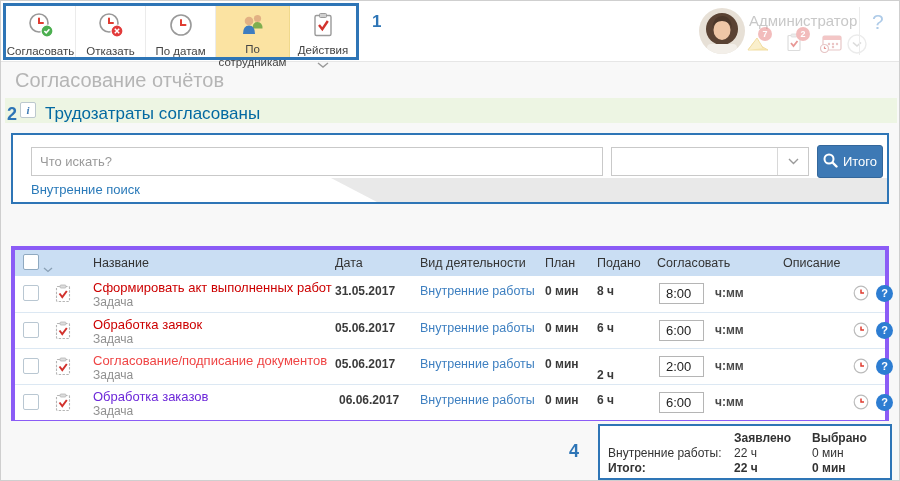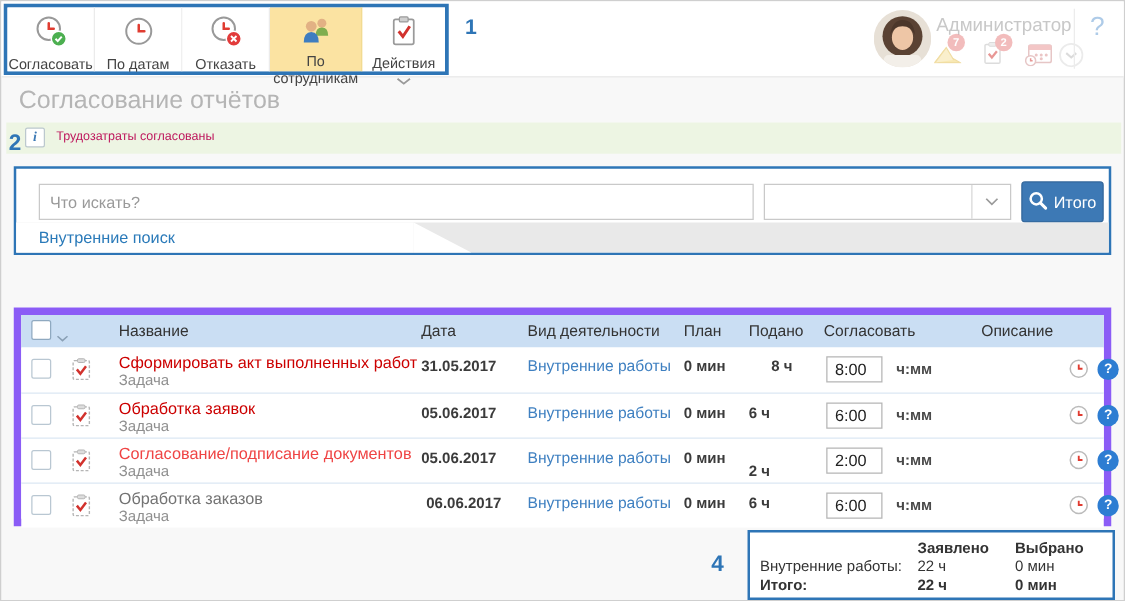--- a/index.html
+++ b/index.html
@@ -16,39 +16,39 @@
   .tbtn:last-child { border-right:none; }
   .tbtn .lbl { margin-top:4px; text-align:center; line-height:1.12; }
   .tbtn.active { background:#fbe3a2; border-right-color:#f0d98c; }
   .annot { position:absolute; color:#2e75b6; font-weight:bold; font-size:18px; }
   .notif-group { position:absolute; opacity:.5; }
   .badge { position:absolute; width:14px; height:14px; border-radius:50%; background:#e77b7b; color:#fff; font-size:9px; font-weight:bold; text-align:center; line-height:14px; }
   .vdiv { position:absolute; width:1px; background:#ececec; }
   
   .page-title { position:absolute; left:14px; top:68px; font-size:20px; color:#b5b5b5; }
   .notice { position:absolute; left:4px; top:97px; width:892px; height:25px; background:#edf5e3; }
-  .notice-text { position:absolute; left:40px; top:6px; font-size:10px; color:#be185d; }
+  .notice-text { position:absolute; left:40px; top:6px; font-size:17px; color:#0369a1; }
   .info-ic { position:absolute; left:15px; top:4px; width:16px; height:16px; background:#fff; border:1px solid #bcc8ce; border-radius:2px; color:#3d7ab5; font-size:11px; font-style:italic; font-weight:bold; text-align:center; line-height:14px; font-family:"Liberation Serif", serif; }
   
   .search-panel { position:absolute; left:10px; top:132px; width:878px; height:71px; background:#fff; border:2px solid #2e75b6; }
   .search-input { position:absolute; left:18px; top:12px; width:572px; height:29px; border:1px solid #c9c9c9; padding:0 8px; font-size:13px; color:#333; font-family:"Liberation Sans",sans-serif; }
   .search-input::placeholder { color:#9a9a9a; }
   .cat-select { position:absolute; left:598px; top:12px; width:198px; height:29px; border:1px solid #c9c9c9; background:#fff; cursor:pointer; }
   .cat-select .chev-box { position:absolute; right:0; top:0; width:31px; height:27px; border-left:1px solid #d8d8d8; display:flex; align-items:center; justify-content:center; }
   .search-btn { position:absolute; left:804px; top:10px; width:66px; height:33px; background:#3d79b5; border:1px solid #33679b; border-radius:3px; color:#fff; font-size:13px; display:flex; align-items:center; justify-content:center; gap:5px; cursor:pointer; }
   .strip { position:absolute; left:0; top:43px; width:874px; height:24px; background:#e9e9e9; }
   .tab-white { position:absolute; left:0; top:43px; width:318px; height:24px; background:#fff; }
   .tab-tri { position:absolute; left:318px; top:43px; width:0; height:0; border-bottom:24px solid #fff; border-right:46px solid transparent; }
   .adv-link { position:absolute; left:18px; top:47px; font-size:13px; color:#2a7ab9; cursor:pointer; }
   
   .section-title { position:absolute; left:14px; top:219px; font-size:14px; color:#b9c5d3; }
   .section-title .num3 { font-size:18px; font-weight:bold; color:#2e75b6; }
   .hl { background:#fff; padding:0 2px; }
   
-  .grid { position:absolute; left:10px; top:245px; width:878px; height:175px; background:#fff; border:6px solid #8b5cf6; }
+  .grid { position:absolute; left:10px; top:245px; width:878px; height:175px; background:#fff; border:4px solid #8b5cf6; }
   .thead { position:relative; height:26px; background:#cadef3; }
   .th { position:absolute; top:6px; font-size:12.5px; color:#333; }
   .trow { position:relative; height:36px; border-top:1px solid #dce8f3; background:#fff; }
   .cell { position:absolute; font-size:12px; color:#3b3b3b; }
   .chk { position:absolute; width:16px; height:16px; background:#fff; border:1px solid #b9c7d2; border-radius:2px; cursor:pointer; }
   .title-link { font-size:13px; cursor:pointer; }
   .sub { color:#8f8f8f; }
   .b { font-weight:bold; }
   .act-link { color:#3f80c1; font-size:12.5px; cursor:pointer; }
   .time-input { position:absolute; left:644px; top:7px; width:45px; height:21px; border:1px solid #b5b5b5; font-size:13px; color:#222; padding-left:6px; font-family:"Liberation Sans",sans-serif; }
@@ -72,36 +72,36 @@
             <path d="M12 6.5 v4.5 h4" stroke="#e03c31" stroke-width="2" fill="none" stroke-linecap="round"></path>
             <circle cx="20" cy="19" r="6" fill="#4caf50" stroke="#fff" stroke-width="1.2"></circle>
             <path d="M17.4 19 l1.8 1.9 3.2-3.6" stroke="#fff" stroke-width="1.6" fill="none"></path>
           </svg>
         </span>
         <span class="lbl">Согласовать</span>
       </div>
       <div class="tbtn">
         <span>
           <svg width="28" height="27" viewBox="0 0 28 27">
-            <circle cx="14" cy="13" r="10" fill="#fff" stroke="#999" stroke-width="1.6"></circle>
-            <path d="M14 8 v5 h4.5" stroke="#e03c31" stroke-width="2" fill="none" stroke-linecap="round"></path>
-          </svg>
-        </span>
-        <span class="lbl">По датам</span>
-      </div>
-      <div class="tbtn">
-        <span>
-          <svg width="28" height="27" viewBox="0 0 28 27">
             <circle cx="12" cy="11" r="9" fill="#fff" stroke="#999" stroke-width="1.6"></circle>
             <path d="M12 6.5 v4.5 h4" stroke="#e03c31" stroke-width="2" fill="none" stroke-linecap="round"></path>
             <circle cx="20" cy="19" r="6" fill="#e23b3b" stroke="#fff" stroke-width="1.2"></circle>
             <path d="M17.8 16.8 l4.4 4.4 M22.2 16.8 l-4.4 4.4" stroke="#fff" stroke-width="1.5"></path>
           </svg>
         </span>
         <span class="lbl">Отказать</span>
+      </div>
+      <div class="tbtn">
+        <span>
+          <svg width="28" height="27" viewBox="0 0 28 27">
+            <circle cx="14" cy="13" r="10" fill="#fff" stroke="#999" stroke-width="1.6"></circle>
+            <path d="M14 8 v5 h4.5" stroke="#e03c31" stroke-width="2" fill="none" stroke-linecap="round"></path>
+          </svg>
+        </span>
+        <span class="lbl">По датам</span>
       </div>
       <div class="tbtn active" style="width:74px;">
         <span>
           <svg width="28" height="25" viewBox="0 0 28 25">
             <circle cx="18.5" cy="6.5" r="3.6" fill="#e2b184"></circle>
             <path d="M13.5 16.5 q0-6.5 5-6.5 q5 0 5 6.5 z" fill="#7fae4f"></path>
             <circle cx="10" cy="9" r="4.3" fill="#e2b184"></circle>
             <path d="M4 22 q0-8.5 6-8.5 q6 0 6 8.5 z" fill="#3e7dc0"></path>
           </svg>
         </span>
@@ -234,21 +234,21 @@
             <rect x="1.5" y="2.5" width="13" height="15" rx="1" fill="#fff" stroke="#b5b5b5" stroke-width="1.1" stroke-dasharray="2.4 1.4"></rect>
             <rect x="5" y="1" width="6" height="3" rx="1" fill="#ddd" stroke="#b5b5b5" stroke-width=".8"></rect>
             <path d="M4.5 9.5 l2.8 3.5 4.5-6" stroke="#d2322d" stroke-width="2" fill="none"></path>
           </svg>
       </span>
       <a class="cell title-link" style="left: 78px; top: 4px; color: rgb(204, 0, 0);">Сформировать акт выполненных работ</a>
       <span class="cell sub" style="left:78px; top:19px;">Задача</span>
       <span class="cell b" style="left:320px; top:8px;">31.05.2017</span>
       <a class="cell act-link" style="left:405px; top:8px;">Внутренние работы</a>
       <span class="cell b" style="left:530px; top:8px;">0 мин</span>
-      <span class="cell b" style="left:582px; top:8px;margin-left:18px;">8 ч</span>
+      <span class="cell b" style="left:582px; top:8px;">8 ч</span>
       <input class="time-input" value="8:00" style="">
       <span class="cell b" style="left:700px; top:10px; color:#4a4a4a;">ч:мм</span>
       <span style="position:absolute; left:838px; top:9px;">
         <svg width="16" height="16" viewBox="0 0 16 16">
             <circle cx="8" cy="8" r="6.8" fill="#fff" stroke="#bbb" stroke-width="1.2"></circle>
             <path d="M8 4.5 v3.5 h3" stroke="#e03c31" stroke-width="1.5" fill="none"></path>
           </svg>
       </span>
       <span class="qmark">?</span>
     </div>
@@ -307,21 +307,21 @@
 
     <div class="trow">
       <span class="chk" style="left:8px; top:9px;"></span>
       <span style="position:absolute; left:40px; top:8px;">
         <svg width="16" height="19" viewBox="0 0 16 19">
             <rect x="1.5" y="2.5" width="13" height="15" rx="1" fill="#fff" stroke="#b5b5b5" stroke-width="1.1" stroke-dasharray="2.4 1.4"></rect>
             <rect x="5" y="1" width="6" height="3" rx="1" fill="#ddd" stroke="#b5b5b5" stroke-width=".8"></rect>
             <path d="M4.5 9.5 l2.8 3.5 4.5-6" stroke="#d2322d" stroke-width="2" fill="none"></path>
           </svg>
       </span>
-      <a class="cell title-link" style="left: 78px; top: 4px; color: #737373;">Обработка заказов</a>
+      <a class="cell title-link" style="left: 78px; top: 4px; color: #6d28d9;">Обработка заказов</a>
       <span class="cell sub" style="left:78px; top:19px;">Задача</span>
       <span class="cell b" style="left:324px; top:8px;">06.06.2017</span>
       <a class="cell act-link" style="left:405px; top:8px;">Внутренние работы</a>
       <span class="cell b" style="left:530px; top:8px;">0 мин</span>
       <span class="cell b" style="left:582px; top:8px;">6 ч</span>
       <input class="time-input" value="6:00" style="">
       <span class="cell b" style="left:700px; top:10px; color:#4a4a4a;">ч:мм</span>
       <span style="position:absolute; left:838px; top:9px;">
         <svg width="16" height="16" viewBox="0 0 16 16">
             <circle cx="8" cy="8" r="6.8" fill="#fff" stroke="#bbb" stroke-width="1.2"></circle>

